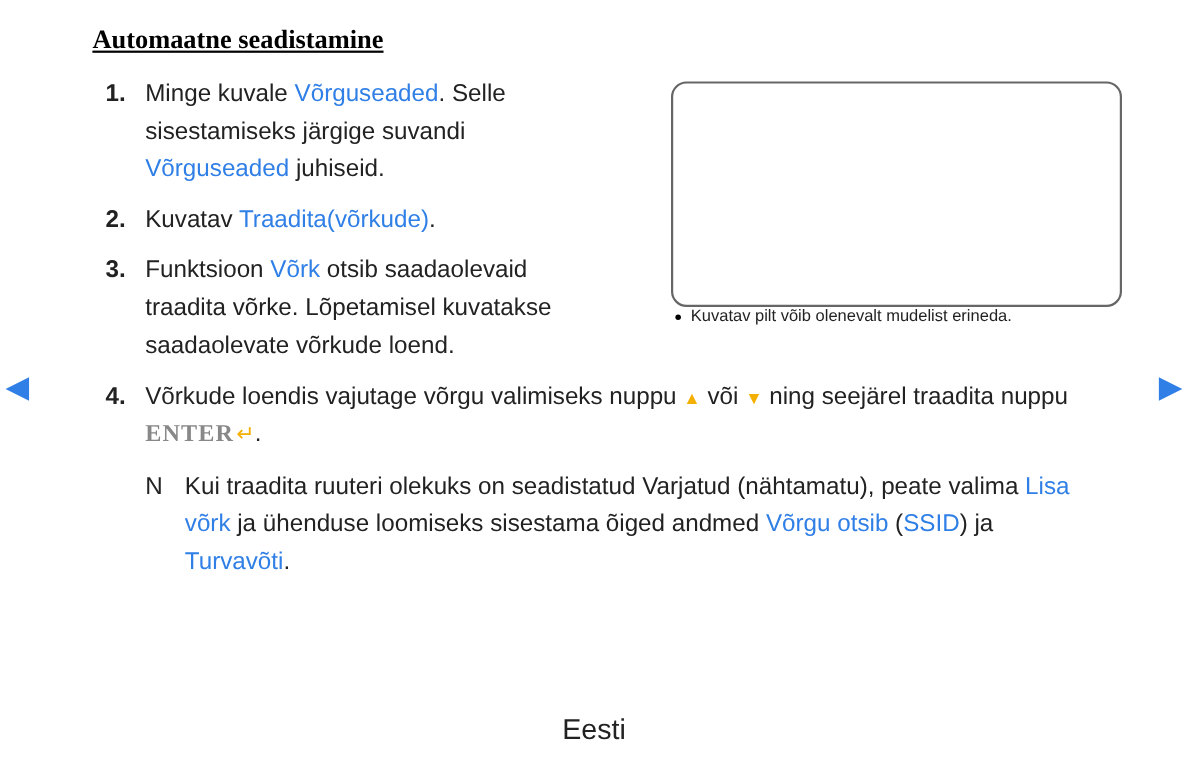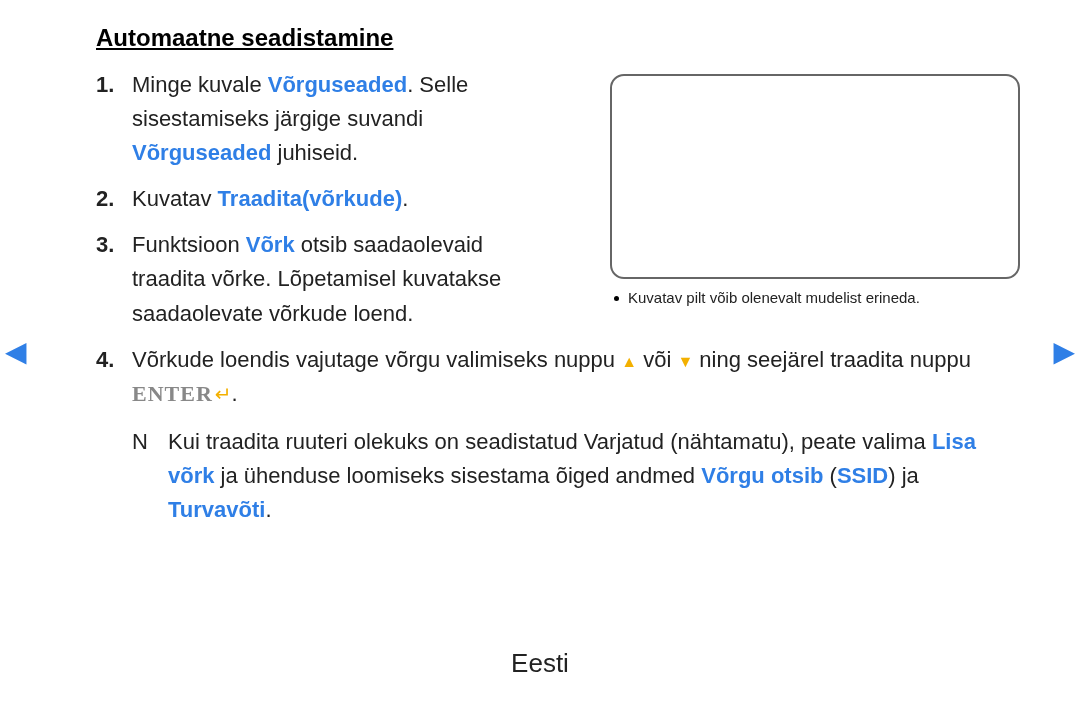--- a/index.html
+++ b/index.html
@@ -7,24 +7,25 @@
     width: 1080px;
     height: 705px;
     font-family: Arial, Helvetica, sans-serif;
     background: #fff;
     position: relative;
     color: #000;
   }
   .page-title {
     position: absolute;
     top: 24px;
-    left: 96px;
+    left: 84px;
     font-size: 24px;
     font-weight: bold;
     text-decoration: underline;
+    font-family: Liberation Serif, serif;
   }
   .content {
     position: absolute;
     top: 68px;
     left: 96px;
     right: 60px;
   }
   .step {
     font-size: 22px;
     line-height: 1.55;
@@ -35,21 +36,21 @@
   }
   .step .num {
     position: absolute;
     left: 0;
     top: 0;
     font-weight: bold;
   }
   .narrow { max-width: 380px; }
   .wide   { max-width: 900px; }
   .mid    { max-width: 440px; }
-  .blue { color: #2f7fe6; font-weight: bold; }
+  .blue { color: #2f7fe6; font-weight: normal; }
   .enter-label {
     font-weight: bold;
     color: #888;
     letter-spacing: 1px;
     font-family: Liberation Serif, serif;
   }
   .enter-icon {
     color: #f3b000;
     font-size: 20px;
     margin-left: 2px;
@@ -66,21 +67,21 @@
   .aside-box {
     width: 410px;
     height: 205px;
     border: 2px solid #666;
     border-radius: 14px;
     background: #fff;
   }
   .aside-note {
     font-size: 15px;
     color: #222;
-    margin-top: 10px;
+    margin-top: 0;
     padding-left: 18px;
     position: relative;
   }
   .aside-note::before {
     content: "";
     position: absolute;
     left: 4px;
     top: 7px;
     width: 5px;
     height: 5px;

